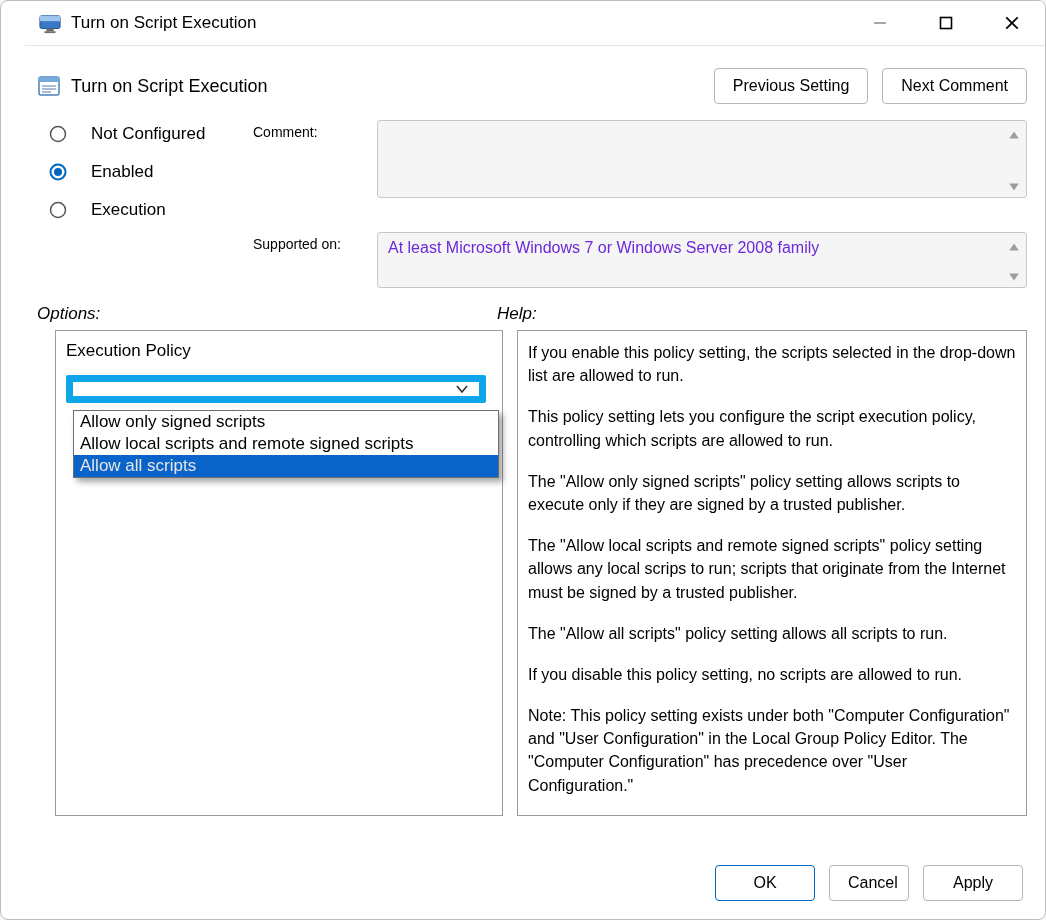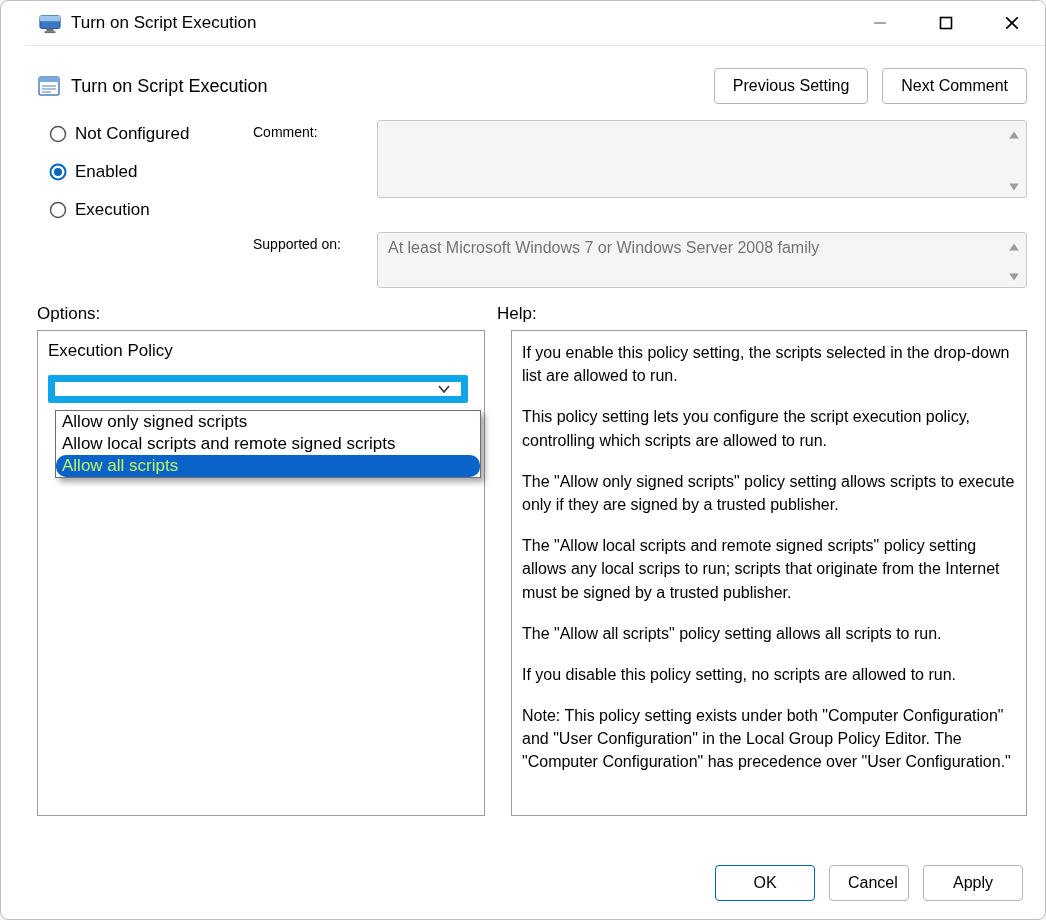--- a/index.html
+++ b/index.html
@@ -101,69 +101,71 @@
   .radio-col {
     grid-column: 1;
     display: flex;
     flex-direction: column;
     gap: 18px;
     padding-top: 4px;
   }
   .radio-item {
     display: flex;
     align-items: center;
-    gap: 8px;
+    gap: 24px;
     font-size: 17px;
   }
   .radio-dot {
     width: 18px; height: 18px;
     flex: 0 0 auto;
   }
   .label-col1 { grid-column: 2; font-size: 14px; padding-top: 4px;}
   .field-col  {
     grid-column: 3;
     border: 1px solid #c8c8c8;
     background: #f5f5f5;
     border-radius: 3px;
     position: relative;
     padding: 6px 20px 6px 10px;
     font-size: 16px;
-    color: #737373;
+    color: #6d28d9;
     min-height: 78px;
     box-sizing: border-box;
   }
   .field-col.support {
     min-height: 56px;
     margin-top: 12px;
   }
   .scroll-arrow {
     position: absolute;
     right: 6px;
     width: 12px;
     height: 12px;
   }
   .scroll-arrow.up { top: 6px; }
   .scroll-arrow.down { bottom: 6px; }
 
   
   .section-labels {
     display: flex;
     padding: 16px 18px 6px 12px;
+    font-style: italic;
   }
   .section-labels .lbl {
     font-size: 17px;
   }
   .section-labels .lbl.options { width: 460px; }
 
   .panels {
     display: flex;
-    gap: 26px;
+    gap: 14px;
     padding: 0 18px 0 12px;
     flex: 1 1 auto;
     min-height: 0;
+    margin-left: 18px;
   }
   .options-panel, .help-panel {
     border: 1px solid #9b9b9b;
     background: #fff;
     box-sizing: border-box;
     padding: 10px 10px;
     position: relative;
     height: 486px;
   }
   .options-panel { width: 448px; flex: 0 0 auto; overflow: visible; }
@@ -197,22 +199,21 @@
     z-index: 10;
   }
   .dropdown .opt {
     padding: 1px 6px;
     font-size: 17px;
     white-space: nowrap;
     cursor: default;
   }
   .dropdown .opt.selected {
     background: #0a63c9;
-    color: #bef264;
-    border-radius: 10px;
+    color: #e5e5e5;
   }
 
   
   .footer {
     display: flex;
     justify-content: flex-end;
     gap: 14px;
     padding: 14px 22px 18px 0;
   }
 </style>

